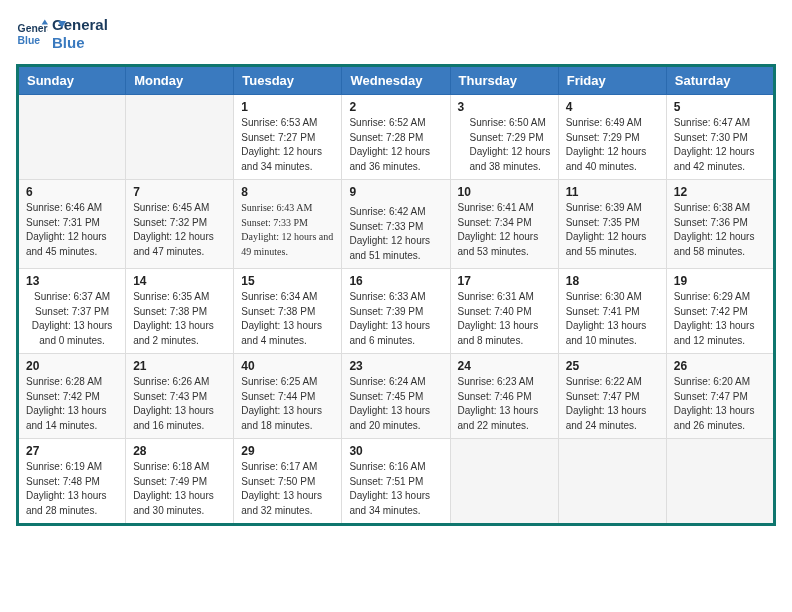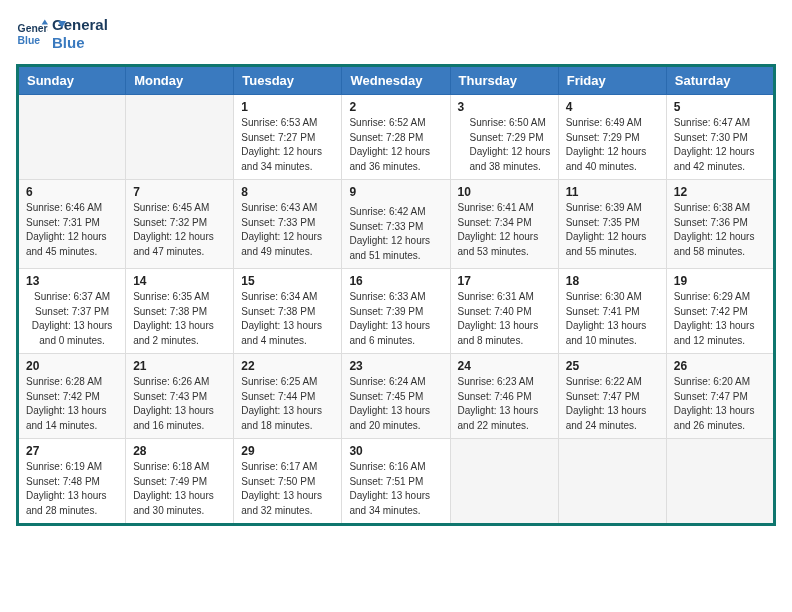--- a/index.html
+++ b/index.html
@@ -162,21 +162,21 @@
 Daylight: 12 hours and 45 minutes.</div>
         </td>
         <td>
           <span class="day-number">7</span>
           <div class="day-info" style="white-space: pre-line;">Sunrise: 6:45 AM
 Sunset: 7:32 PM
 Daylight: 12 hours and 47 minutes.</div>
         </td>
         <td>
           <span class="day-number">8</span>
-          <div class="day-info" style="white-space: pre-line;">Sunrise: 6:43 AM
+          <div class="day-info" style="white-space: pre-line; font-family: Liberation Serif, serif;">Sunrise: 6:43 AM
 Sunset: 7:33 PM
 Daylight: 12 hours and 49 minutes.</div>
         </td>
         <td>
           <span class="day-number">9</span>
           <div class="day-info" style="white-space: pre-line; margin-top: 6px;">Sunrise: 6:42 AM
 Sunset: 7:33 PM
 Daylight: 12 hours and 51 minutes.</div>
         </td>
         <td>
@@ -249,21 +249,21 @@
 Sunset: 7:42 PM
 Daylight: 13 hours and 14 minutes.</div>
         </td>
         <td>
           <span class="day-number">21</span>
           <div class="day-info" style="white-space: pre-line;">Sunrise: 6:26 AM
 Sunset: 7:43 PM
 Daylight: 13 hours and 16 minutes.</div>
         </td>
         <td>
-          <span class="day-number">22</span>
+          <span class="day-number">40</span>
           <div class="day-info" style="white-space: pre-line;">Sunrise: 6:25 AM
 Sunset: 7:44 PM
 Daylight: 13 hours and 18 minutes.</div>
         </td>
         <td>
           <span class="day-number">23</span>
           <div class="day-info" style="white-space: pre-line;">Sunrise: 6:24 AM
 Sunset: 7:45 PM
 Daylight: 13 hours and 20 minutes.</div>
         </td>

